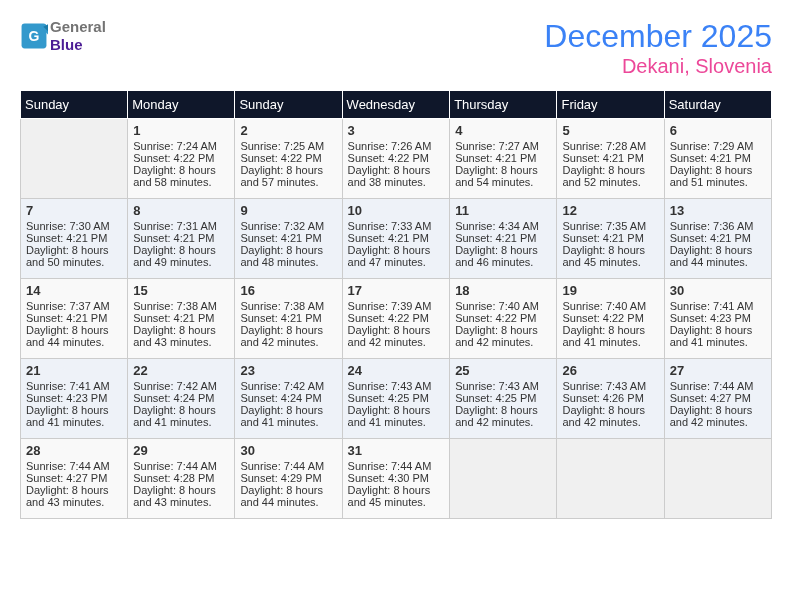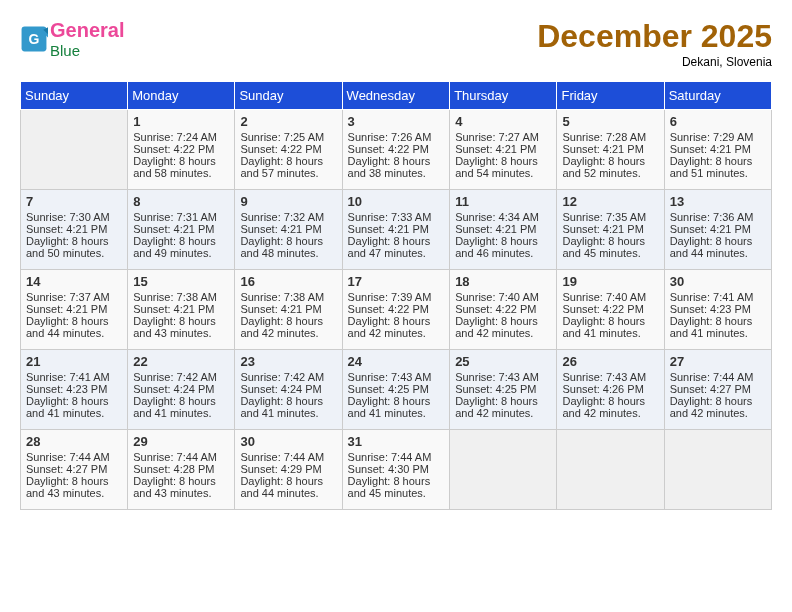--- a/index.html
+++ b/index.html
@@ -26,34 +26,34 @@
     .logo-icon {
       width: 28px;
       height: 28px;
       margin-right: 2px;
     }
     .title-block {
       text-align: right;
     }
     .month-title {
       font-size: 32px;
-      font-weight: bold;
-      color: #a16207;
+      font-weight: normal;
+      color: #3b82f6;
     }
     .location {
-      font-size: 12px;
-      color: #000000;
+      font-size: 20px;
+      color: #ec4899;
     }
     table {
       width: 100%;
       border-collapse: collapse;
       font-size: 11px;
     }
     thead tr th {
-      background-color: #1d4ed8;
+      background-color: #0f172a;
       color: #fff;
       padding: 6px 4px;
       text-align: left;
       font-size: 13px;
       font-weight: normal;
       border: 1px solid #fff;
     }
     tbody tr td {
       border: 1px solid #ccc;
       vertical-align: top;
@@ -86,22 +86,22 @@
 <div class="container">
   <div class="header">
     <div class="logo">
       <svg class="logo-icon" viewBox="0 0 36 36">
         <rect x="2" y="2" width="32" height="32" rx="4" fill="#3399cc"></rect>
         <text x="18" y="24" text-anchor="middle" font-size="18" font-weight="bold" fill="white" font-family="Arial">G</text>
         <polygon points="28,8 36,4 36,16" fill="#3399cc"></polygon>
         <polygon points="30,6 38,2 38,14" fill="#1a7aa8"></polygon>
       </svg>
       <div>
-        <div style="font-size:20px;font-weight:bold;color:#ec4899;line-height:1.2;">General</div>
-        <div style="font-size:15px;font-weight:normal;color:#15803d;line-height:1.2;">Blue</div>
+        <div style="font-size:15px;font-weight:bold;color:#737373;line-height:1.2;">General</div>
+        <div style="font-size:15px;font-weight:bold;color:#4c1d95;line-height:1.2;">Blue</div>
       </div>
     </div>
     <div class="title-block">
       <div class="month-title">December 2025</div>
       <div class="location">Dekani, Slovenia</div>
     </div>
   </div>
 
   <table>
     <thead>

